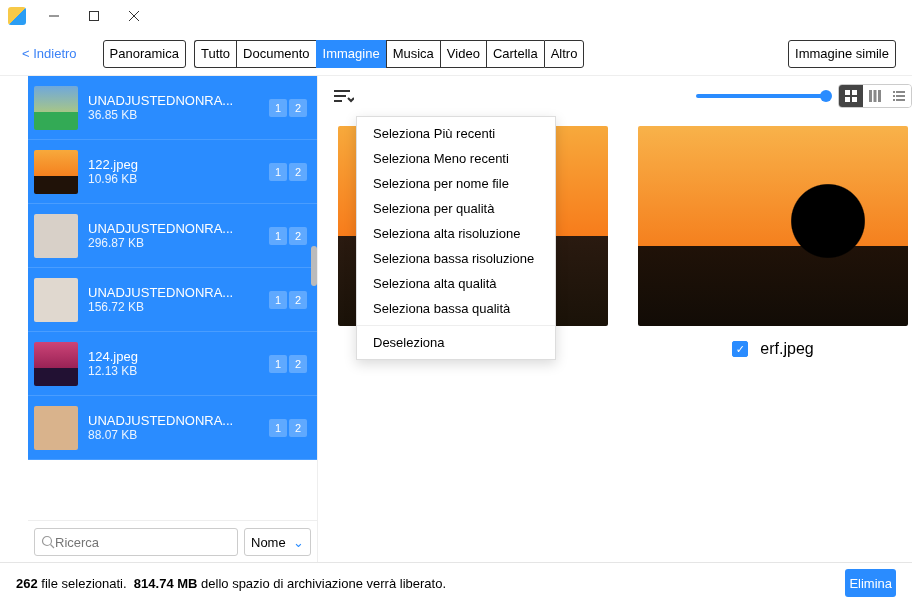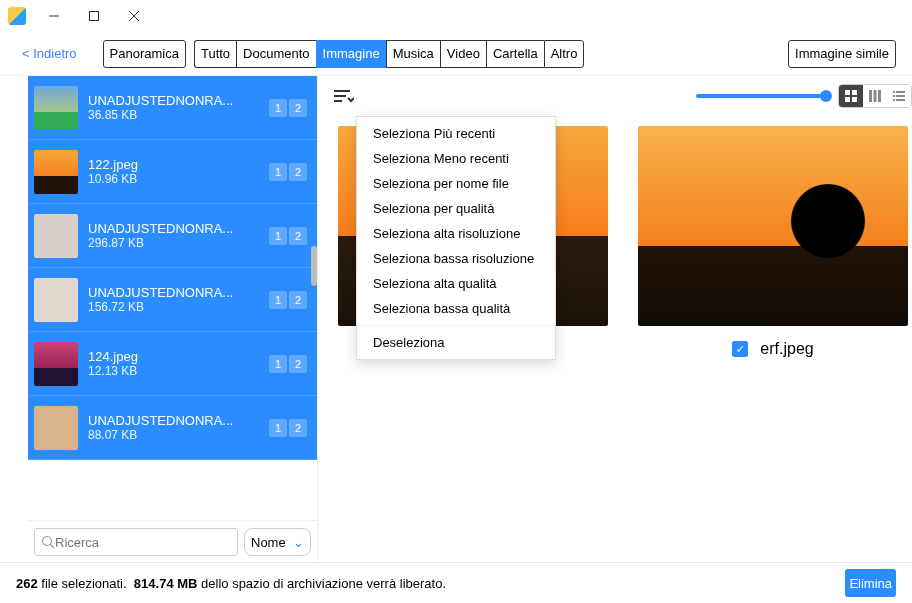--- a/index.html
+++ b/index.html
@@ -30,21 +30,21 @@
 .info { flex: 1; overflow: hidden; }
 .fname { font-size: 13px; white-space: nowrap; overflow: hidden; text-overflow: ellipsis; }
 .fsize { font-size: 12px; opacity: 0.9; }
 .badges { display: flex; gap: 2px; }
 .badge { width: 18px; height: 18px; background: rgba(255,255,255,0.25); color: #fff; font-size: 11px; display: flex; align-items: center; justify-content: center; border-radius: 2px; }
 .scrollind { position: absolute; right: 0; top: 170px; width: 6px; height: 40px; background: #bbb; border-radius: 3px; }
 
 .searchrow { height: 42px; display: flex; align-items: flex-end; padding: 6px; gap: 6px; border-top: 1px solid #eee; }
 .search { flex: 1; height: 28px; border: 1px solid #ccc; border-radius: 3px; display: flex; align-items: center; padding: 0 6px; }
 .search input { border: none; outline: none; font-size: 13px; flex: 1; background: transparent; color: #999; }
-.sortsel { width: 90px; height: 28px; border: 1px solid #ccc; border-radius: 8px; display: flex; align-items: center; justify-content: space-between; padding: 0 6px; font-size: 13px; cursor: pointer; }
+.sortsel { width: 90px; height: 28px; border: 1px solid #ccc; border-radius: 3px; display: flex; align-items: center; justify-content: space-between; padding: 0 6px; font-size: 13px; cursor: pointer; }
 .sortsel .chev { color: #2a8cff; }
 
 .content { flex: 1; position: relative; background: #fff; }
 .content-top { height: 40px; display: flex; align-items: center; padding: 0 16px; }
 .sortic { width: 20px; height: 16px; }
 .slider { width: 130px; height: 4px; background: #2a8cff; border-radius: 2px; position: relative; margin-right: 12px; }
 .slider .knob { position: absolute; right: -6px; top: -4px; width: 12px; height: 12px; background: #2a8cff; border-radius: 50%; }
 .viewbtns { display: flex; border: 1px solid #ccc; border-radius: 4px; overflow: hidden; }
 .viewbtn { width: 24px; height: 22px; display: flex; align-items: center; justify-content: center; background: #fff; cursor: pointer; }
 .viewbtn.active { background: #444; color: #fff; }

